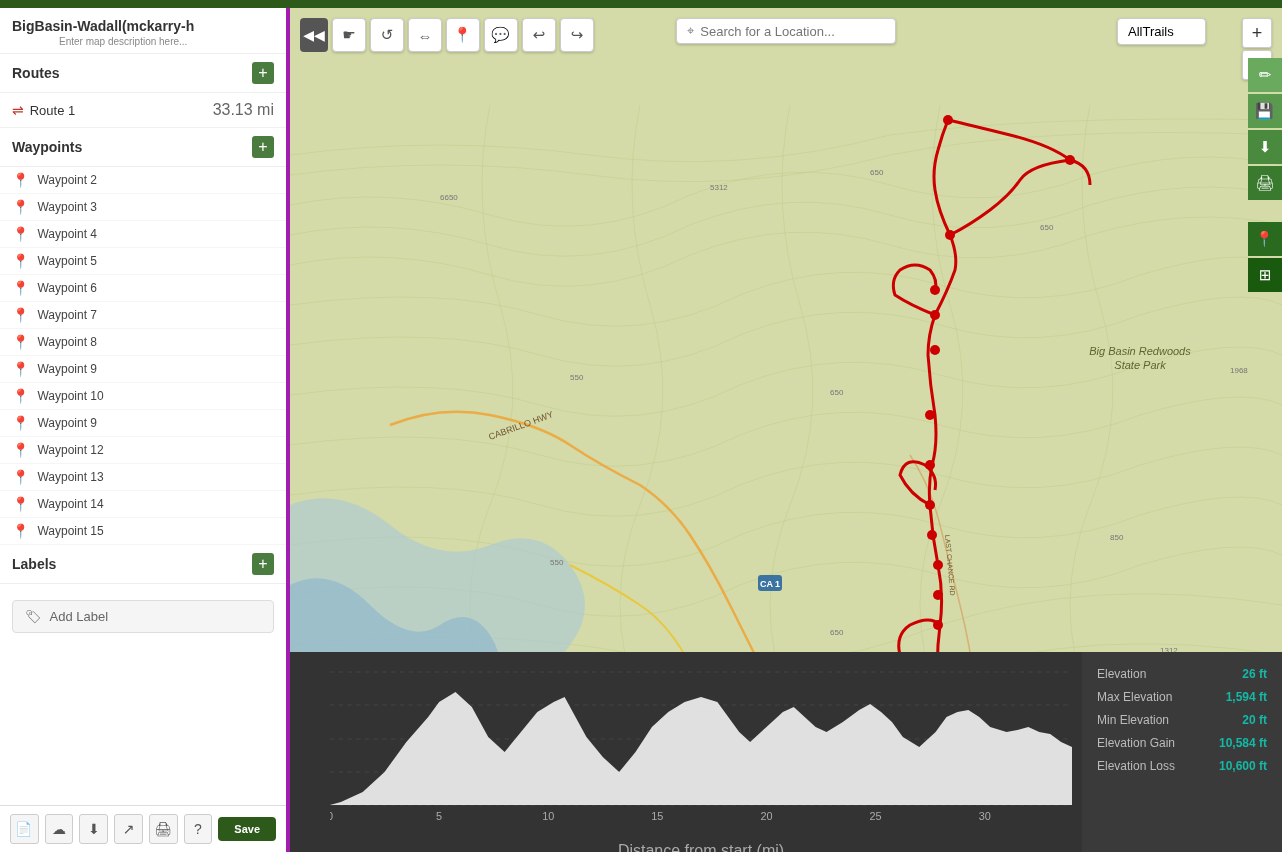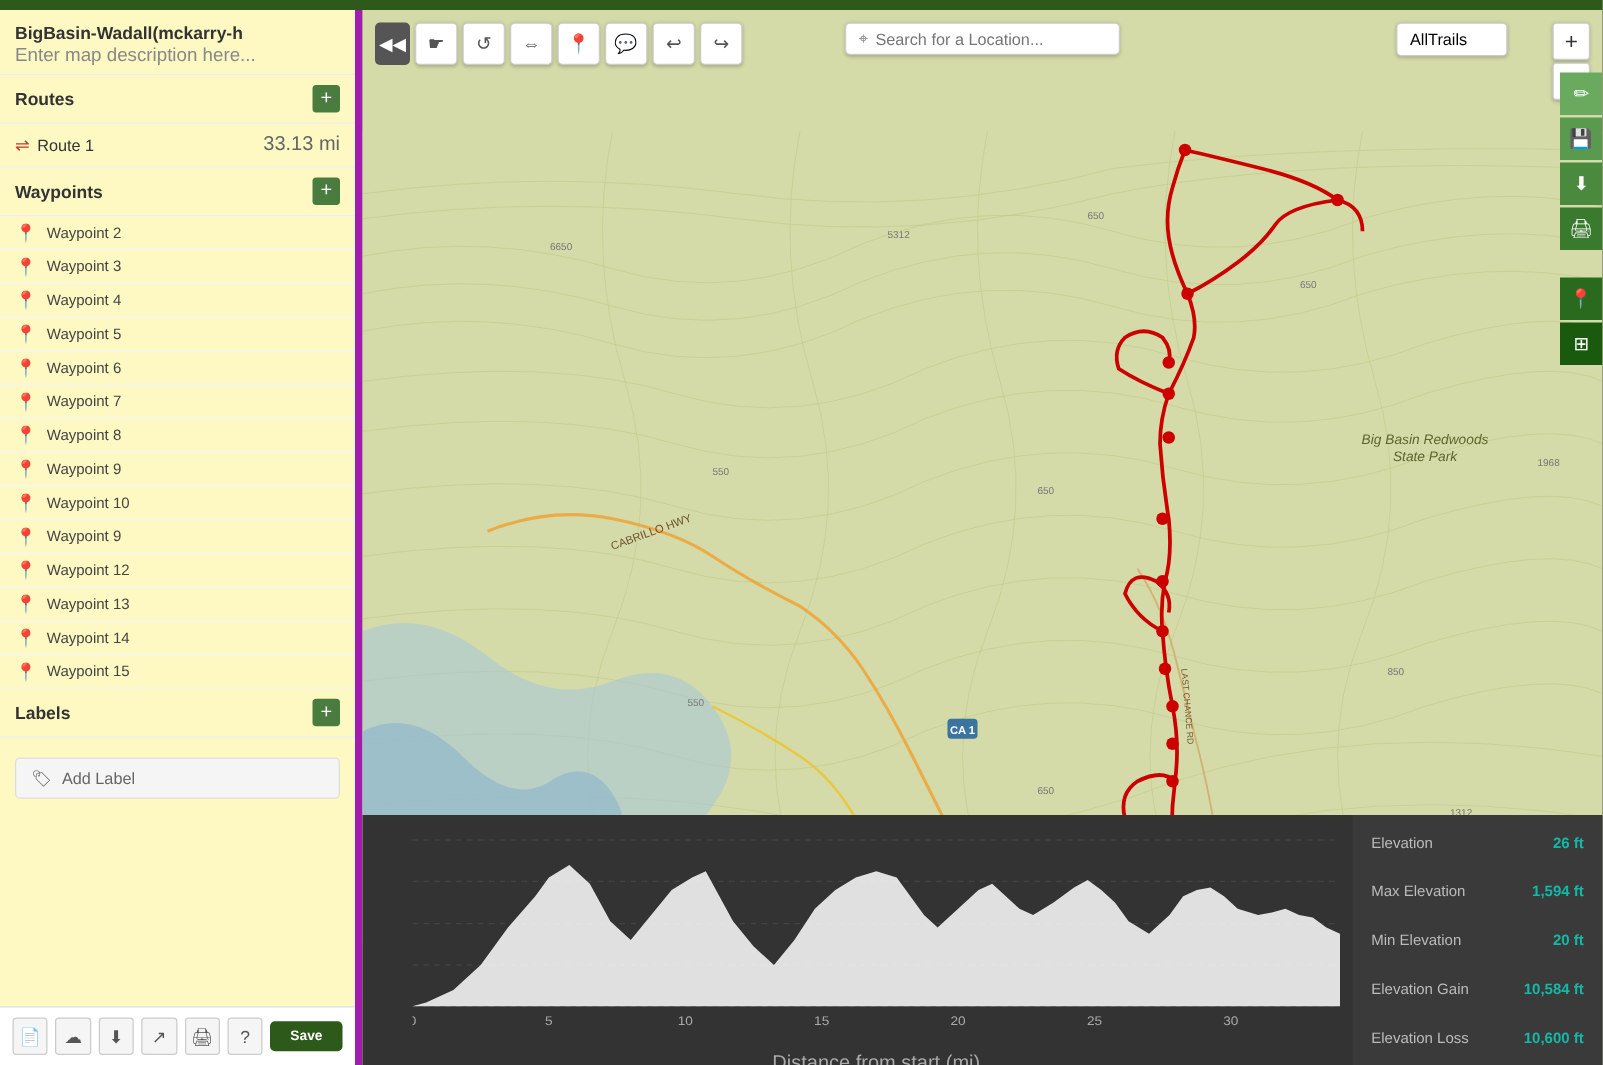--- a/index.html
+++ b/index.html
@@ -4,24 +4,24 @@
   <style>
     * { box-sizing: border-box; margin: 0; padding: 0; }
     body { font-family: Arial, sans-serif; font-size: 13px; background: #2d2d2d; overflow: hidden; width: 1282px; height: 852px; }
 
     
     .app-container { display: flex; flex-direction: column; width: 1282px; height: 852px; }
     .top-bar { background: #2d5a1b; height: 8px; }
     .main-area { display: flex; flex: 1; }
 
     
-    .sidebar { width: 290px; background: #fef9c3; display: flex; flex-direction: column; overflow-y: auto; border-right: 6px solid #a21caf; }
+    .sidebar { width: 290px; background: #ffffff; display: flex; flex-direction: column; overflow-y: auto; border-right: 4px solid #a21caf; }
     .sidebar-header { padding: 10px 12px 6px; border-bottom: 1px solid #eee; }
     .sidebar-title { font-size: 14px; font-weight: bold; color: #333; }
-    .sidebar-subtitle { font-size: 15px; color: #888; margin-top: 2px; }
+    .sidebar-subtitle { font-size: 10px; color: #888; margin-top: 2px; margin-left: 47px; }
 
     .section-header { display: flex; justify-content: space-between; align-items: center; padding: 8px 12px; border-bottom: 1px solid #eee; }
     .section-title { font-size: 14px; font-weight: bold; color: #333; }
     .add-btn { width: 22px; height: 22px; background: #4a7c3f; color: #fff; border: none; border-radius: 3px; cursor: pointer; font-size: 16px; display: flex; align-items: center; justify-content: center; line-height: 1; }
 
     .route-item { display: flex; justify-content: space-between; align-items: center; padding: 8px 12px; border-bottom: 1px solid #f0f0f0; }
     .route-item-left { display: flex; align-items: center; gap: 6px; }
     .route-icon { color: #c0392b; font-size: 14px; }
     .route-name { font-size: 13px; color: #333; }
     .route-distance { font-size: 16px; color: #666; }
@@ -58,21 +58,21 @@
     .zoom-controls { position: absolute; top: 10px; right: 10px; z-index: 10; display: flex; flex-direction: column; gap: 2px; }
     .zoom-btn { width: 30px; height: 30px; background: #fff; border: 1px solid #ccc; border-radius: 3px; cursor: pointer; font-size: 18px; display: flex; align-items: center; justify-content: center; box-shadow: 0 1px 3px rgba(0,0,0,0.2); color: #333; }
 
     
     .right-panel { position: absolute; right: 0; top: 50px; display: flex; flex-direction: column; gap: 2px; z-index: 10; }
     .right-panel-btn { width: 34px; height: 34px; background: #4a7c3f; color: #fff; border: none; cursor: pointer; display: flex; align-items: center; justify-content: center; font-size: 15px; }
 
     
     .elevation-bar { position: absolute; bottom: 0; left: 0; right: 0; background: #333; height: 200px; display: flex; }
     .elevation-chart { flex: 1; padding: 10px 10px 30px 40px; position: relative; }
-    .elevation-info { width: 200px; background: #3a3a3a; padding: 15px; display: flex; flex-direction: column; gap: 25px; }
+    .elevation-info { width: 200px; background: #3a3a3a; padding: 15px; display: flex; flex-direction: column; gap: 9px; }
     .elev-row { display: flex; justify-content: space-between; align-items: center; }
     .elev-label { color: #bbb; font-size: 12px; }
     .elev-value { color: #14b8a6; font-size: 12px; font-weight: bold; }
 
     
     .chart-area { width: 100%; height: 100%; position: relative; }
 
     
     .map-svg { width: 100%; height: 100%; }
   </style>

